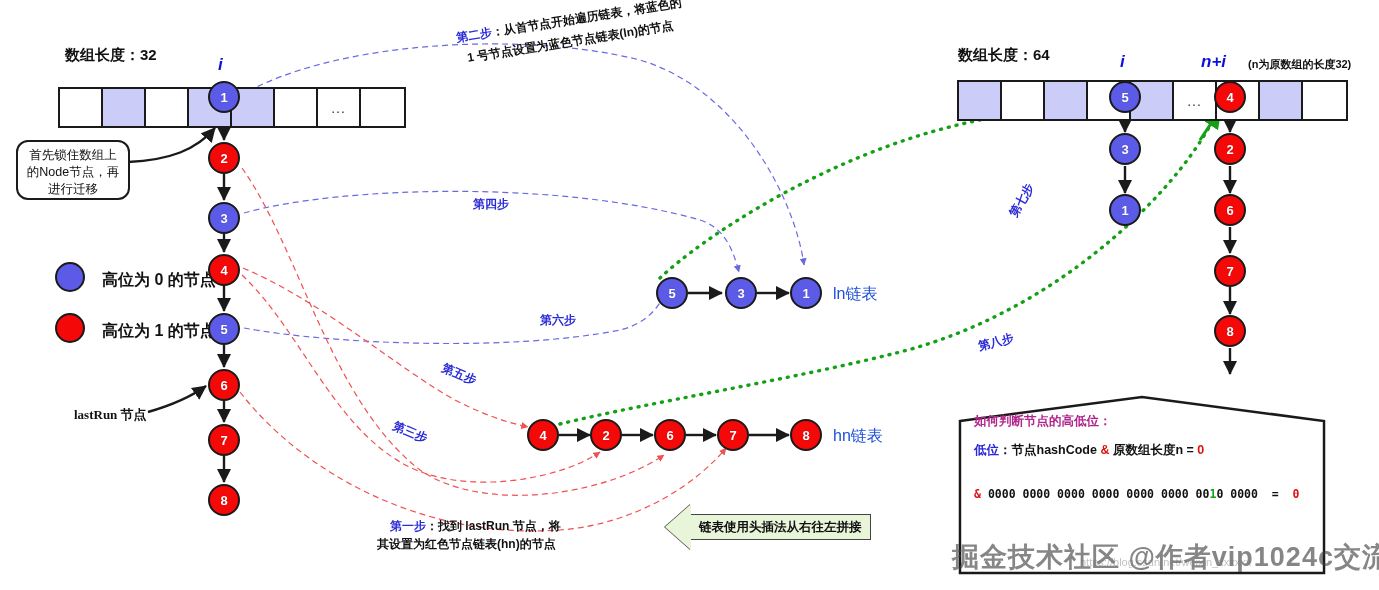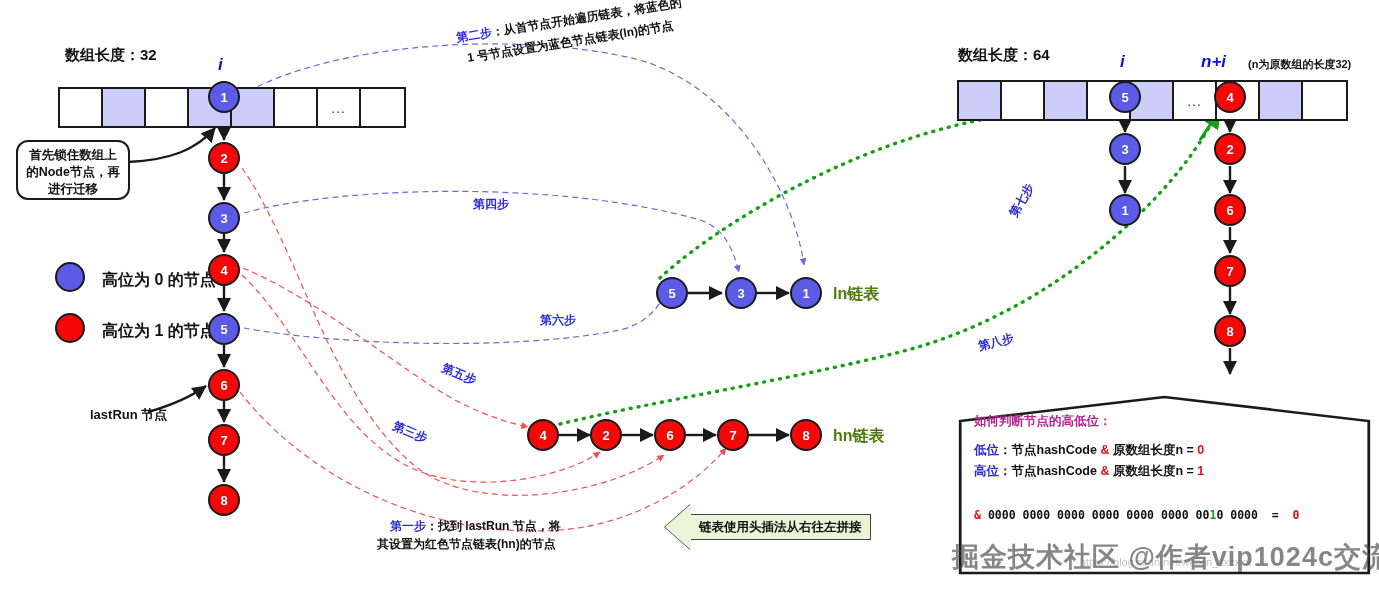--- a/index.html
+++ b/index.html
@@ -27,32 +27,32 @@
         display:flex;align-items:center;justify-content:center;position:relative;background:#fff;}
   .cell:last-child{border-right:none;}
   .cell.tint{background:#ccccf8;}
   .cell .dots{font-size:14px;color:#333;letter-spacing:1px;line-height:1;}
 
   
   .lbl{position:absolute;white-space:nowrap;}
   .arr-title{font-size:15px;font-weight:bold;color:#111;margin-left:8px;}
   .idx{font-size:17px;font-weight:bold;color:#0e12d6;font-style:italic;}
   .idx-note{font-size:11px;font-weight:bold;color:#111;font-style:normal;}
-  .chain-label{font-size:16px;font-weight:bold;color:#4d7c0f;}
+  .chain-label{font-size:16px;font-weight:normal;color:#1d4ed8;}
   .legend-txt{font-size:16px;font-weight:bold;color:#111;}
   .lastrun{font-size:13px;font-weight:bold;color:#111;}
 
   .step{position:absolute;font-size:12px;font-weight:bold;color:#2a2ad8;white-space:nowrap;}
   .stepblock{position:absolute;font-size:12px;font-weight:bold;color:#111;white-space:nowrap;line-height:16px;}
   .stepblock .hl{color:#2a2ad8;}
 
   
   .callout{
     position:absolute;border:2px solid #1a1a1a;border-radius:12px;background:#fff;
-    font-size:12.5px;font-weight:bold;color:#111;line-height:17px;text-align:center;
+    font-size:12.5px;font-weight:normal;color:#111;line-height:17px;text-align:center;
     padding:5px 8px;box-sizing:border-box;
   }
 
   
   .banner{position:absolute;display:flex;align-items:center;}
   .banner .tip{width:0;height:0;border-top:23px solid transparent;border-bottom:23px solid transparent;
     border-right:26px solid #e8f5d8;filter:drop-shadow(-1px 0 0 #444);}
   .banner .body{background:#e8f5d8;border:1.5px solid #444;border-left:none;height:24px;
     display:flex;align-items:center;padding:0 8px;font-size:12.5px;font-weight:bold;color:#111;white-space:nowrap;}
 
@@ -184,21 +184,21 @@
     <div>首先锁住数组上</div>
     <div>的Node节点，再</div>
     <div>进行迁移</div>
   </div>
 
   <div class="node blue" style="left:55px;top:262px;width:30px;height:30px;"></div>
   <div class="lbl legend-txt" style="left:102px;top:270px;">高位为 0 的节点</div>
   <div class="node red" style="left:55px;top:313px;width:30px;height:30px;"></div>
   <div class="lbl legend-txt" style="left:102px;top:321px;">高位为 1 的节点</div>
 
-  <div class="lbl lastrun" style="left:90px;top:406px;">lastRun 节点</div>
+  <div class="lbl lastrun" style="left:74px;top:406px;font-family:Liberation Serif, serif;">lastRun 节点</div>
 
   <div class="node blue" style="left:656px;top:277px;">5</div>
   <div class="node blue" style="left:725px;top:277px;">3</div>
   <div class="node blue" style="left:790px;top:277px;">1</div>
   <div class="lbl chain-label" style="left:833px;top:284px;">ln链表</div>
 
   <div class="node red" style="left:527px;top:419px;">4</div>
   <div class="node red" style="left:590px;top:419px;">2</div>
   <div class="node red" style="left:654px;top:419px;">6</div>
   <div class="node red" style="left:717px;top:419px;">7</div>
@@ -251,33 +251,30 @@
   <div class="stepblock" style="left:390px;top:518px;">
     <span class="hl">第一步</span><span>：找到 lastRun 节点，将</span>
   </div>
   <div class="stepblock" style="left:377px;top:536px;">其设置为红色节点链表(hn)的节点</div>
 
   <div class="banner" style="left:665px;top:504px;">
     <div class="tip"></div>
     <div class="body">链表使用头插法从右往左拼接</div>
   </div>
 
-  <div class="panel" style="left:958px;top:395px;width:413px;height:180px;">
+  <div class="panel" style="left:958px;top:395px;width:368px;height:180px;">
     <svg class="shape" viewBox="0 0 372 180" preserveAspectRatio="none">
       <path d="M2,26 L186,2 L370,26 L370,178 L2,178 Z" fill="#ffffff" stroke="#1a1a1a" stroke-width="2.5"></path>
     </svg>
     <div class="inner">
       <div class="panel-title">如何判断节点的高低位：</div>
 
       <div class="panel-row">
         <span class="k">低位</span><span>：节点hashCode</span><span class="amp"> &amp; </span><span>原数组长度n = </span><span class="v0">0</span>
       </div>
-      <div class="panel-row">
-        <span class="k">高位</span><span>：节点hashCode</span><span class="amp"> &amp; </span><span>原数组长度n = </span><span class="v0">1</span>
-      </div>
 
       <div class="bin-wrap">
 <div><span class="op">&amp;</span> <span>0000 0000 0000 0000 0000 0000 00</span><span class="g">1</span><span>0 0000</span><span>  =  </span><span class="res">0</span></div>
 <div>&nbsp;</div>
 
 
       </div>
     </div>
   </div>
 

